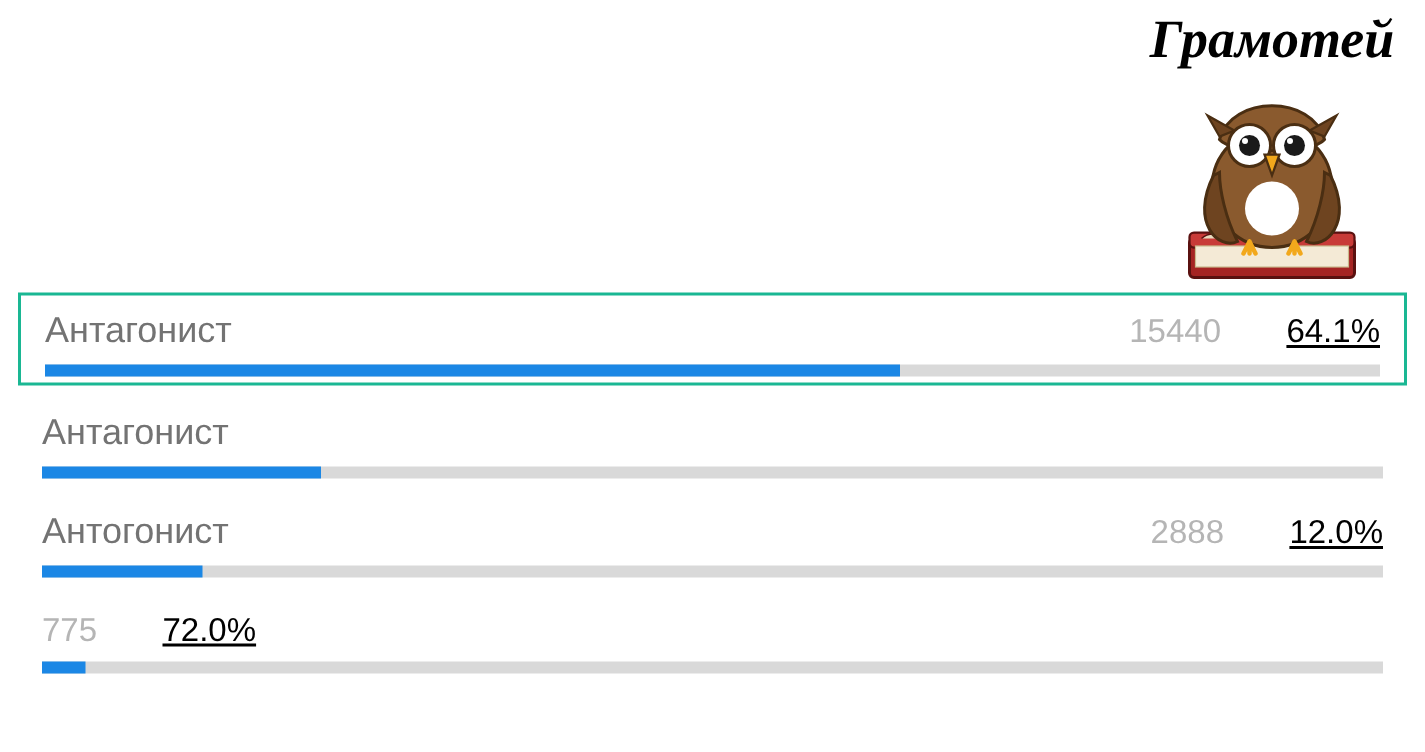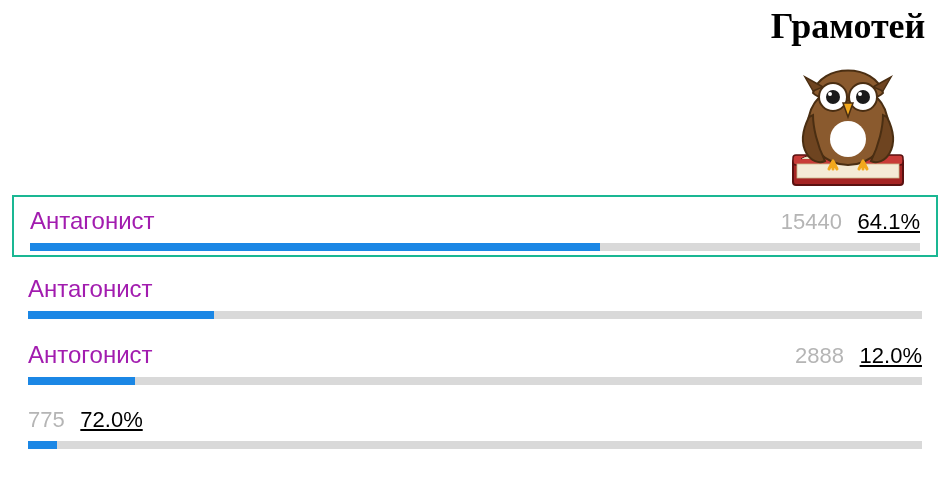--- a/index.html
+++ b/index.html
@@ -16,20 +16,21 @@
     }
     .logo-container {
       position: absolute;
       top: 5px;
       right: 12px;
       text-align: center;
       width: 180px;
     }
     .logo-title {
       font-family: Georgia, 'Times New Roman', serif;
+      font-style: italic;
       font-weight: bold;
       font-size: 36px;
       color: #000;
       margin-bottom: 4px;
     }
     .owl-svg {
       width: 130px;
       height: 140px;
     }
     .results {
@@ -46,26 +47,26 @@
       border: 2px solid #1ab793;
     }
     .option-header {
       display: flex;
       align-items: baseline;
       justify-content: space-between;
       margin-bottom: 8px;
     }
     .option-label {
       font-size: 24px;
-      color: #a21caf;
+      color: #737373;
     }
     .option-stats {
       display: flex;
       align-items: flex-start;
-      gap: 8px;
+      gap: 36px;
     }
     .option-count {
       font-size: 22px;
       color: #b5b5b5;
     }
     .option-percent {
       font-size: 22px;
       color: #000;
       min-width: 70px;
       text-align: right;

